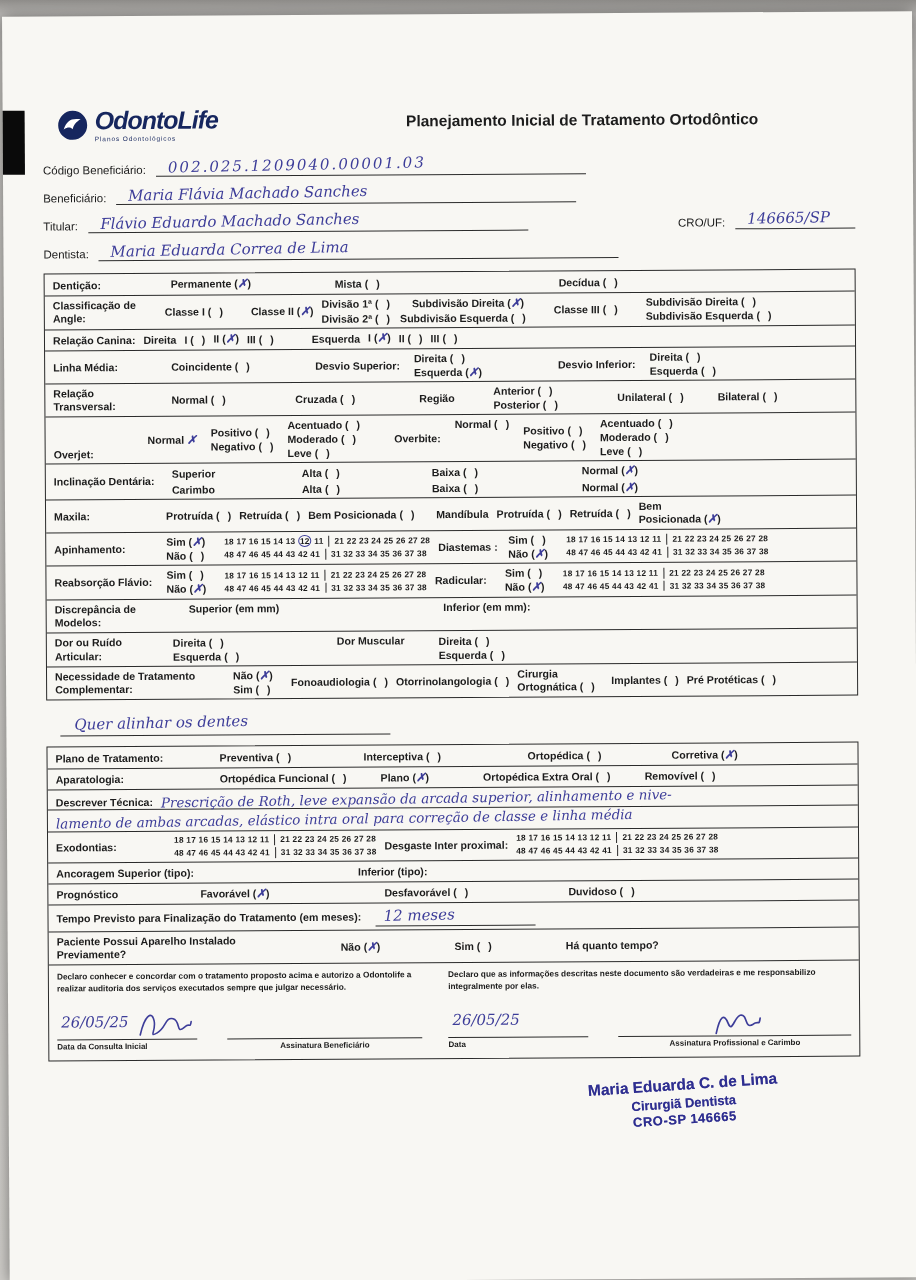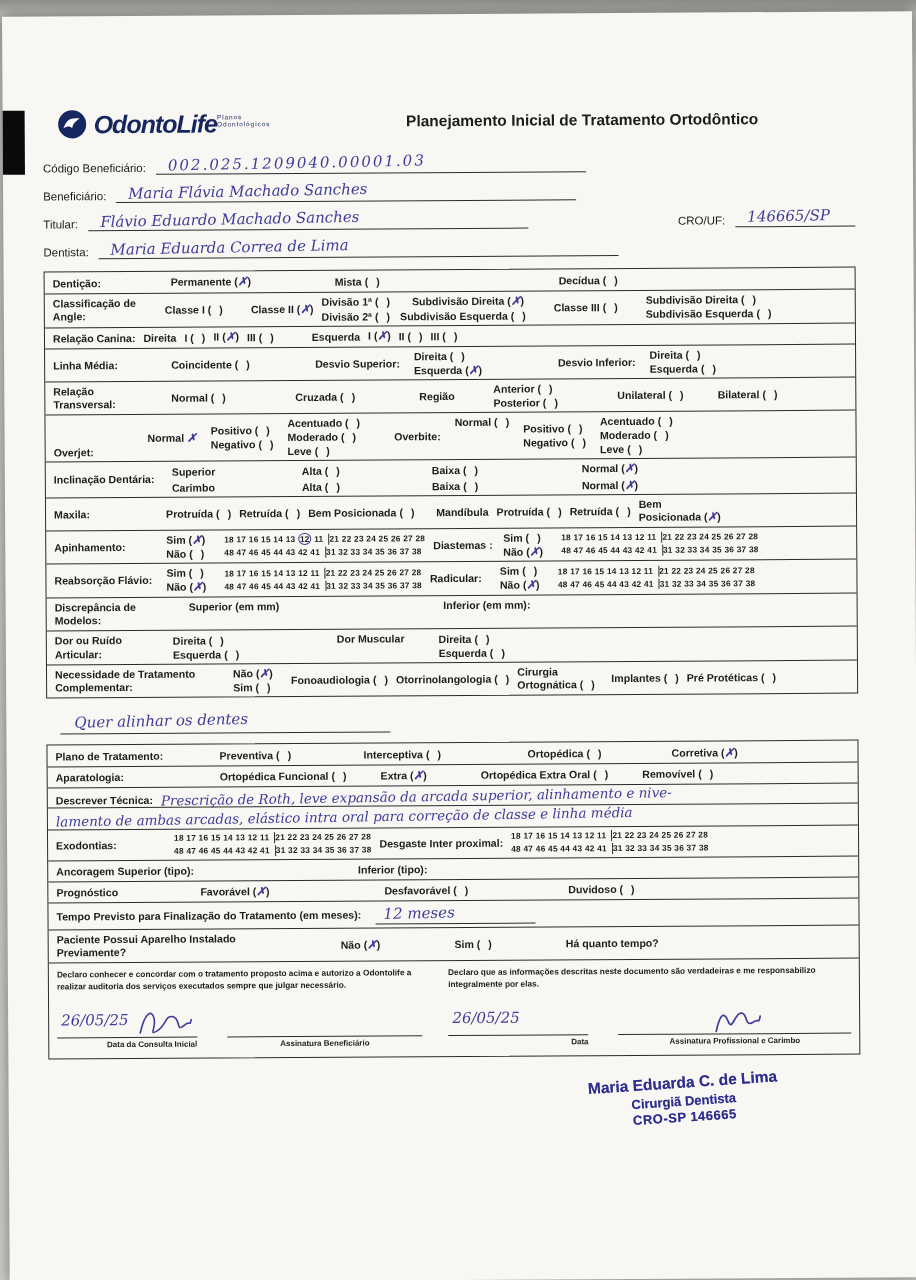--- a/index.html
+++ b/index.html
@@ -4,21 +4,21 @@
 <style>
   *{box-sizing:border-box}
   html,body{margin:0;padding:0}
   body{width:916px;height:1280px;background:#b5b3b0;font-family:"Liberation Sans",sans-serif;overflow:hidden}
   .scan{position:relative;width:916px;height:1280px;background:linear-gradient(180deg,#8f8d8a 0,#bab8b5 14px,#c9c7c3 70px,#cfcdc9 100%);overflow:hidden}
   .paper{position:absolute;left:2px;top:14px;width:910px;height:1266px;background:#f8f7f3;box-shadow:0 0 16px rgba(0,0,0,.45);transform:rotate(-0.35deg);transform-origin:455px 0;padding:92px 30px 0 40px;color:#1c1c1c}
   .blackbar{position:absolute;left:0;top:94px;width:22px;height:64px;background:#0a0a0a}
   
   .hdr{display:flex;align-items:flex-start;margin:0 6px 14px 14px}
   .logo{display:flex;align-items:center;gap:6px;width:235px;flex:none}
-  .logo-txt{display:flex;flex-direction:row}
+  .logo-txt{display:flex;flex-direction:column}
   .logo-name{font-size:25px;font-weight:bold;font-style:italic;color:#16265e;letter-spacing:-1px;line-height:1}
   .logo-tag{font-size:6.5px;letter-spacing:.14em;color:#16265e;margin-top:2px}
   .title{flex:1;text-align:center;font-size:15.5px;font-weight:bold;margin-top:6px;padding-right:4px}
   
   .ids{margin:0 28px 12px 0;font-size:11.5px}
   .idrow{display:flex;align-items:flex-end;margin-top:7px}
   .idlbl{font-weight:normal;white-space:nowrap;margin-right:10px;padding-bottom:1px}
   .idval{border-bottom:1.3px solid #2b2b2b;position:relative;height:21px;padding-left:12px}
   .grow{flex:1}
   .w120{width:120px;flex:none}.w430{width:430px;flex:none}.w440{width:440px;flex:none}.w460{width:460px;flex:none}.w520{width:520px;flex:none}
@@ -40,21 +40,21 @@
   .w104{width:104px;flex:none}.w110{width:110px;flex:none}.w130c{width:130px;flex:none}.w150c{width:150px;flex:none}
   .ml20{margin-left:20px}.ml30{margin-left:30px}.ml40{margin-left:40px}.ml60{margin-left:60px}.ml150{margin-left:150px}
   .wraplbl{white-space:normal;width:86px;line-height:1.2}
   .wrap104{white-space:normal;width:104px;line-height:1.25}
   .wrap170{white-space:normal;width:170px;line-height:1.25}
   .wrap250{white-space:normal;width:250px;line-height:1.25}
   .w62wrap{white-space:normal;width:62px;line-height:1.2}
   
   .teeth{display:inline-flex;flex-direction:column;gap:2px;font-size:8.3px;letter-spacing:.25px;font-weight:bold;white-space:nowrap;line-height:1.3;flex:none}
   .trow{display:flex}
-  .qr{border-right:1.2px solid #2b2b2b;padding-right:5px;}
+  .qr{border-right:1.2px solid #2b2b2b;padding-right:5px;margin-right:5px}
   .circ{border:1.4px solid #3d3d99;border-radius:50%;padding:0 1px}
   
   .queixa{display:flex;align-items:flex-end;margin:14px 70px 10px 14px;font-size:11.5px}
   .qlbl{font-weight:bold;width:152px;flex:none;line-height:1.6}
   .qline{flex:none;width:330px;border-bottom:1.3px solid #2b2b2b;padding-left:14px;height:22px}
   .qline .hw,.tempoline .hw{font-size:15px;display:inline-block;transform:rotate(-1deg);white-space:nowrap}
   
   .tecrow{display:block;padding:0}
   .tecline1{display:flex;align-items:flex-end;gap:8px;padding:2px 8px 1px}
   .tecline2{border-top:1.1px solid #2b2b2b;padding:2px 8px 3px}
@@ -65,21 +65,21 @@
   .decl-col{display:flex;flex-direction:column}
   .decl-col.left{width:46%;flex:none}
   .decl-col.right{flex:1}
   .decl-txt{margin:0;font-size:8.3px;font-weight:bold;line-height:1.35}
   .sigrow{display:flex;gap:30px;margin-top:16px;align-items:flex-end}
   .sigcell{position:relative;border-bottom:1.2px solid #2b2b2b;height:30px;flex:none}
   .sigcell.growcell{flex:1}
   .sigcell .hw{font-size:15px;position:absolute;bottom:8px;left:4px;white-space:nowrap}
   .w140{width:140px}
   .siglbl{position:absolute;top:32px;left:0;right:0;font-size:8px;font-weight:bold;text-align:center;white-space:nowrap}
-  .siglbl.leftal{text-align:right}
+  .siglbl.leftal{text-align:left}
   .squiggle{position:absolute;bottom:-3px}
   .sq-a{left:78px}.sq-b{left:40%}
   
   .stamp{width:300px;margin:18px 55px 0 auto;text-align:center;color:#2e2e90;font-weight:bold;transform:rotate(-3.5deg);text-shadow:0 0 .6px rgba(46,46,144,.65)}
   .stamp-l1{font-size:15.5px}
   .stamp-l2{font-size:13px;margin-top:2px}
   .stamp-l3{font-size:13px;margin-top:1px;letter-spacing:.5px}
 </style>
 </head>
 <body>
@@ -358,21 +358,21 @@
         <span class="rl w150c">Plano de Tratamento:</span>
         <span class="ck w130c"><span>Preventiva</span>&nbsp;(<span class="m hw"></span>)</span>
         <span class="ck w150c"><span>Interceptiva</span>&nbsp;(<span class="m hw"></span>)</span>
         <span class="ck w130c"><span>Ortopédica</span>&nbsp;(<span class="m hw"></span>)</span>
         <span class="ck"><span>Corretiva</span>&nbsp;(<span class="m hw">✗</span>)</span>
       </div>
 
       <div class="row">
         <span class="rl w150c">Aparatologia:</span>
         <span class="ck"><span>Ortopédica Funcional</span>&nbsp;(<span class="m hw"></span>)</span>
-        <span class="ck ml20"><span>Extra</span>&nbsp;(<span class="m hw">✗</span>)</span>
+        <span class="ck ml20"><span>Plano</span>&nbsp;(<span class="m hw">✗</span>)</span>
         <span class="ck ml40"><span>Ortopédica Extra Oral</span>&nbsp;(<span class="m hw"></span>)</span>
         <span class="ck ml20"><span>Removível</span>&nbsp;(<span class="m hw"></span>)</span>
       </div>
 
       <div class="row tecrow">
         <div class="tecline1">
           <span class="rl">Descrever Técnica:</span>
           <span class="hw tec-hw">Prescrição de Roth, leve expansão da arcada superior, alinhamento e nive-</span>
         </div>
         <div class="tecline2">

